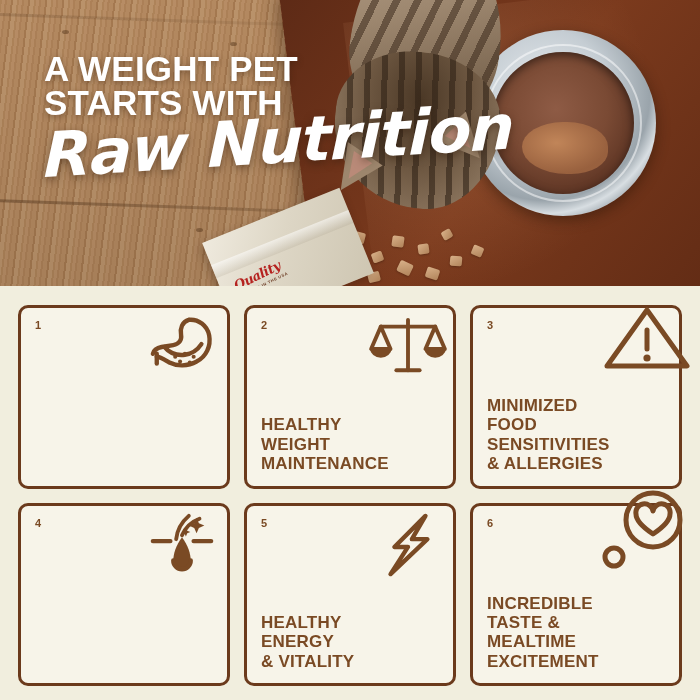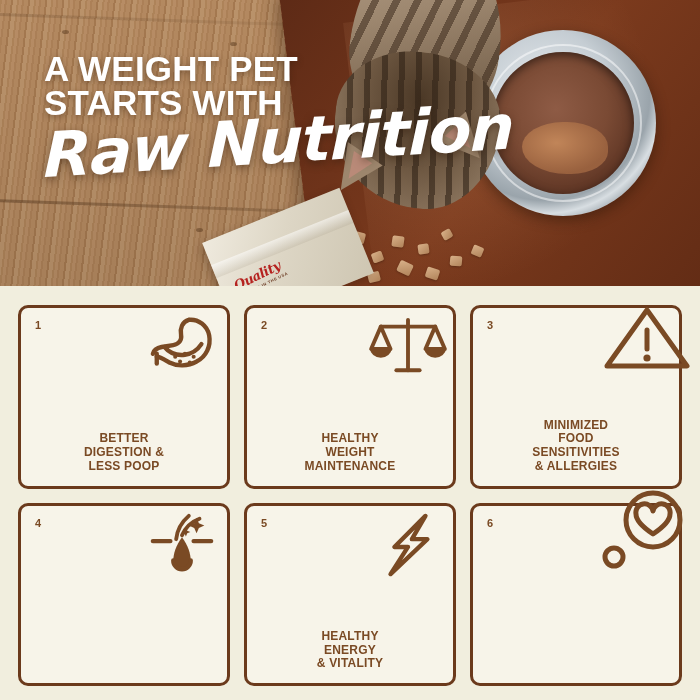--- a/index.html
+++ b/index.html
@@ -285,28 +285,27 @@
     right: 6px;
     top: 6px;
     width: 78px;
     height: 66px;
     pointer-events: none;
   }
   .card-icon svg { display: block; width: 100%; height: 100%; overflow: visible; }
 
   .card-label {
     margin-top: auto;
-    font-size: 12px;
+    font-size: 17px;
     font-weight: 700;
     line-height: 1.14;
     letter-spacing: 0.2px;
     color: #7a4a24;
     text-transform: uppercase;
     white-space: pre-line;
-    text-align: center;
   }
 
   
   .card.bleed { overflow: visible; }
   .card.bleed .card-icon { right: -16px; top: -12px; width: 96px; height: 82px; }
   .card.bleed-6 .card-icon { right: -14px; top: -20px; width: 96px; height: 96px; }
 </style>
 </head>
 <body>
 
@@ -381,23 +380,20 @@
           <path d="M47 6 c10 -1 19 6 21 16 c2 11 -3 22 -13 27 c-9 5 -20 5 -28 1 c-5 -3 -9 -6 -13 -6"></path>
           <path d="M14 41 v10"></path>
           <path d="M22 34 c5 6 13 9 21 8 c7 -1 13 -5 17 -11"></path>
           <circle cx="33" cy="44" r="2.1" fill="#7a4a24" stroke="none"></circle>
           <circle cx="43" cy="41" r="2.1" fill="#7a4a24" stroke="none"></circle>
           <circle cx="52" cy="44" r="2.1" fill="#7a4a24" stroke="none"></circle>
           <circle cx="38" cy="49" r="2.1" fill="#7a4a24" stroke="none"></circle>
           <circle cx="48" cy="50" r="2.1" fill="#7a4a24" stroke="none"></circle>
         </svg>
       </div>
-      <div class="card-label">BETTER
-DIGESTION &amp;
-LESS POOP</div>
     </div>
 
     <div class="card">
       <div class="card-num">2</div>
       <div class="card-icon">
         <svg viewBox="0 0 80 68" fill="none" stroke="#7a4a24" stroke-width="4" stroke-linecap="round" stroke-linejoin="round">
           <path d="M40 6 v52"></path>
           <path d="M12 13 h56"></path>
           <path d="M28 58 h24"></path>
           <path d="M12 13 L2 36 h20 z" fill="none"></path>
@@ -456,16 +452,20 @@
 
     <div class="card bleed bleed-6">
       <div class="card-num">6</div>
       <div class="card-icon">
         <svg viewBox="0 0 96 96" fill="none" stroke="#7a4a24" stroke-width="5" stroke-linecap="round" stroke-linejoin="round">
           <circle cx="56" cy="34" r="27"></circle>
           <path d="M56 48 c-12 -8 -17 -14 -17 -20 a8.5 8.5 0 0 1 17 -3 a8.5 8.5 0 0 1 17 3 c0 6 -5 12 -17 20 z"></path>
           <circle cx="17" cy="71" r="9"></circle>
         </svg>
       </div>
+      <div class="card-label">INCREDIBLE
+TASTE &amp;
+MEALTIME
+EXCITEMENT</div>
     </div>
 
   </div>
 </div>
 
 </body></html>

